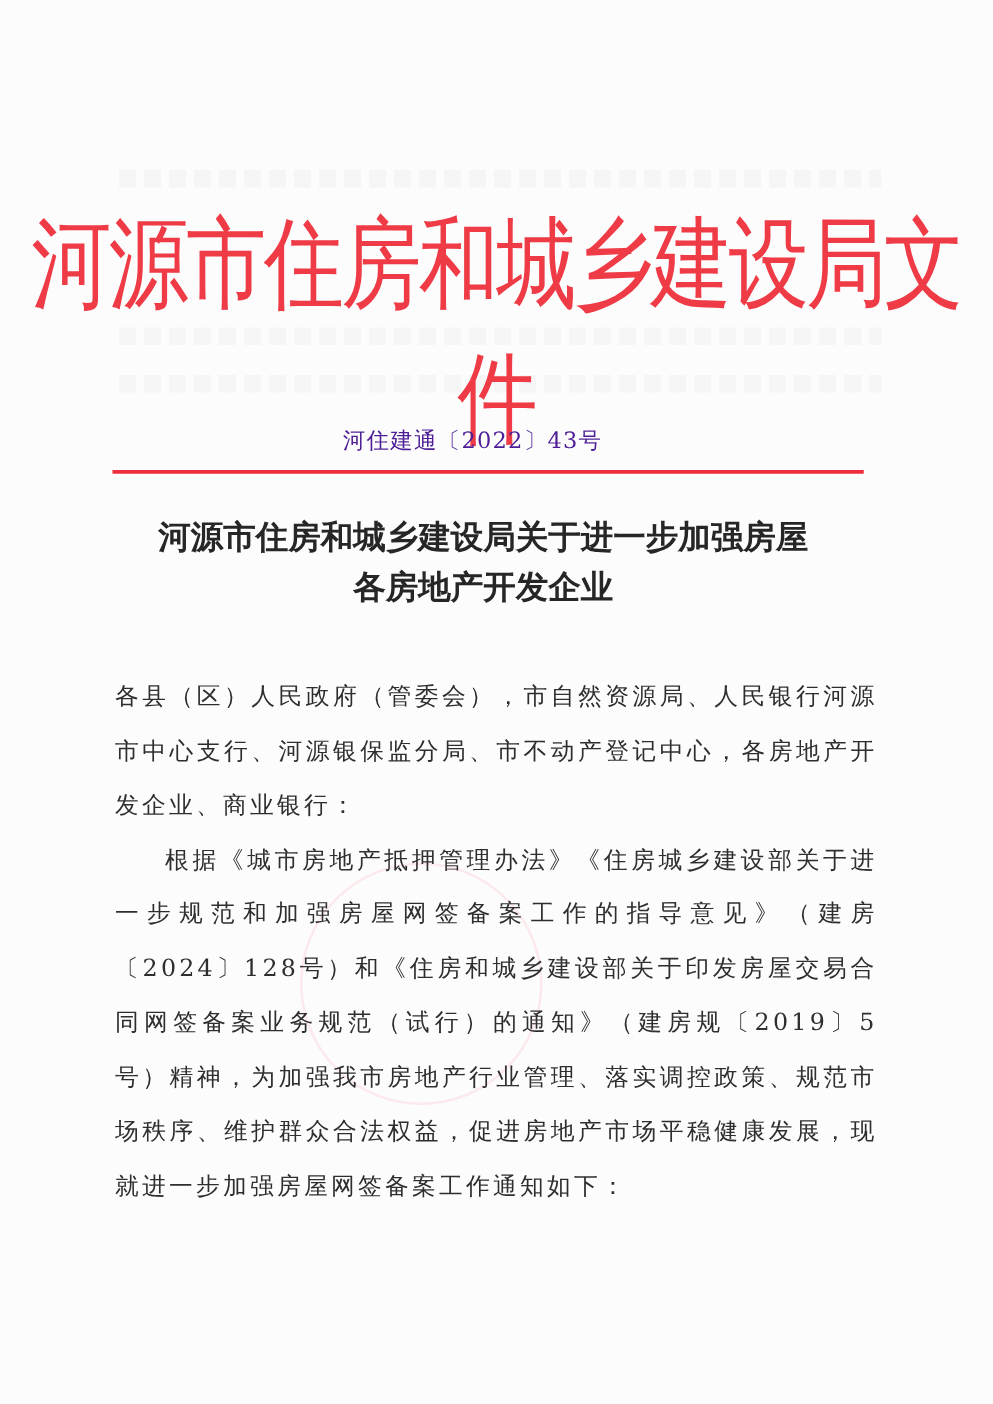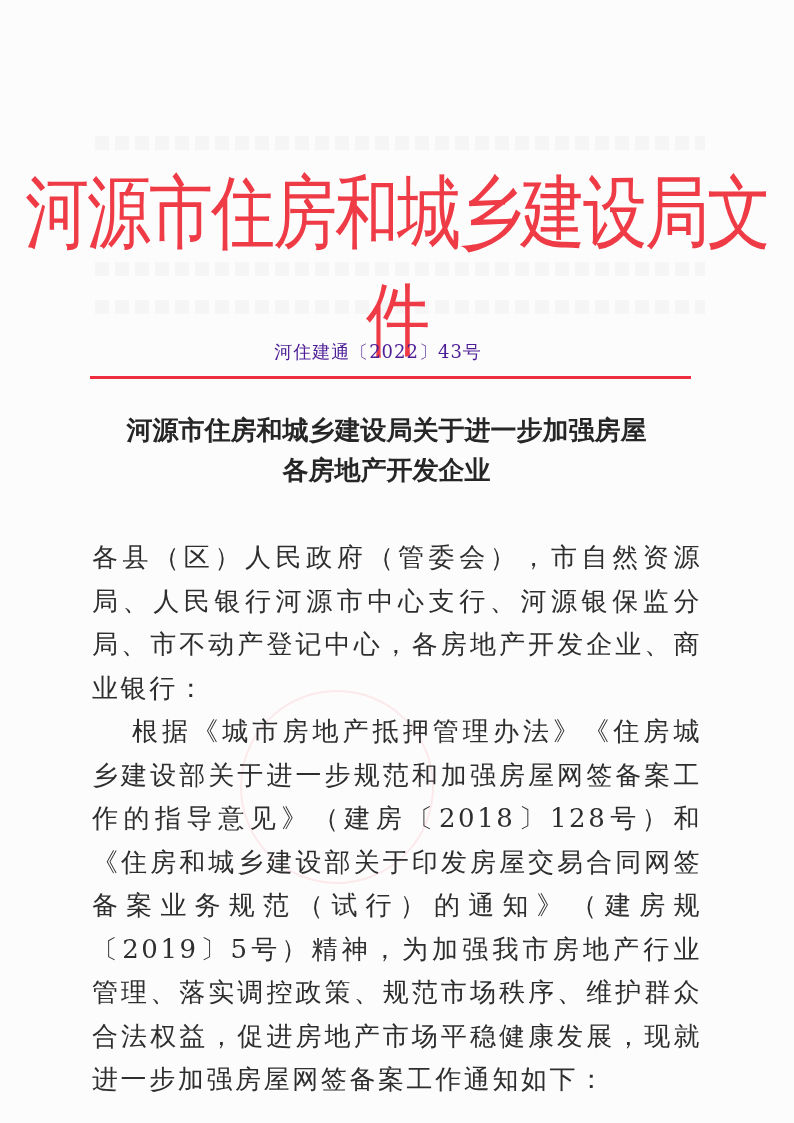--- a/index.html
+++ b/index.html
@@ -63,21 +63,21 @@
       line-height: 40px;
       font-weight: bold;
       color: #262626;
       letter-spacing: 0px;
     }
     .body-text {
       position: absolute;
       top: 536px;
       left: 92px;
       width: 610px;
-      font-size: 26px;
+      font-size: 19px;
       line-height: 43.5px;
       color: #2e2e2e;
       letter-spacing: 2.6px;
     }
     .body-text p {
       margin: 0;
       text-align: justify;
     }
     .indent {
       text-indent: 40px;
@@ -118,16 +118,16 @@
 
   <div class="notice-title">
     <div>河源市住房和城乡建设局关于进一步加强房屋</div>
     <div>各房地产开发企业</div>
   </div>
 
   <div class="seal"></div>
 
   <div class="body-text">
     <p>各县（区）人民政府（管委会），市自然资源局、人民银行河源市中心支行、河源银保监分局、市不动产登记中心，各房地产开发企业、商业银行：</p>
-    <p class="indent">根据《城市房地产抵押管理办法》《住房城乡建设部关于进一步规范和加强房屋网签备案工作的指导意见》（建房〔2018〕128号）和《住房和城乡建设部关于印发房屋交易合同网签备案业务规范（试行）的通知》（建房规〔2019〕5号）精神，为加强我市房地产行业管理、落实调控政策、规范市场秩序、维护群众合法权益，促进房地产市场平稳健康发展，现就进一步加强房屋网签备案工作通知如下：</p>
+    <p class="indent">根据《城市房地产抵押管理办法》《住房城乡建设部关于进一步规范和加强房屋网签备案工作的指导意见》（建房〔2024〕128号）和《住房和城乡建设部关于印发房屋交易合同网签备案业务规范（试行）的通知》（建房规〔2019〕5号）精神，为加强我市房地产行业管理、落实调控政策、规范市场秩序、维护群众合法权益，促进房地产市场平稳健康发展，现就进一步加强房屋网签备案工作通知如下：</p>
   </div>
 
 </div>
 
 </body></html>

